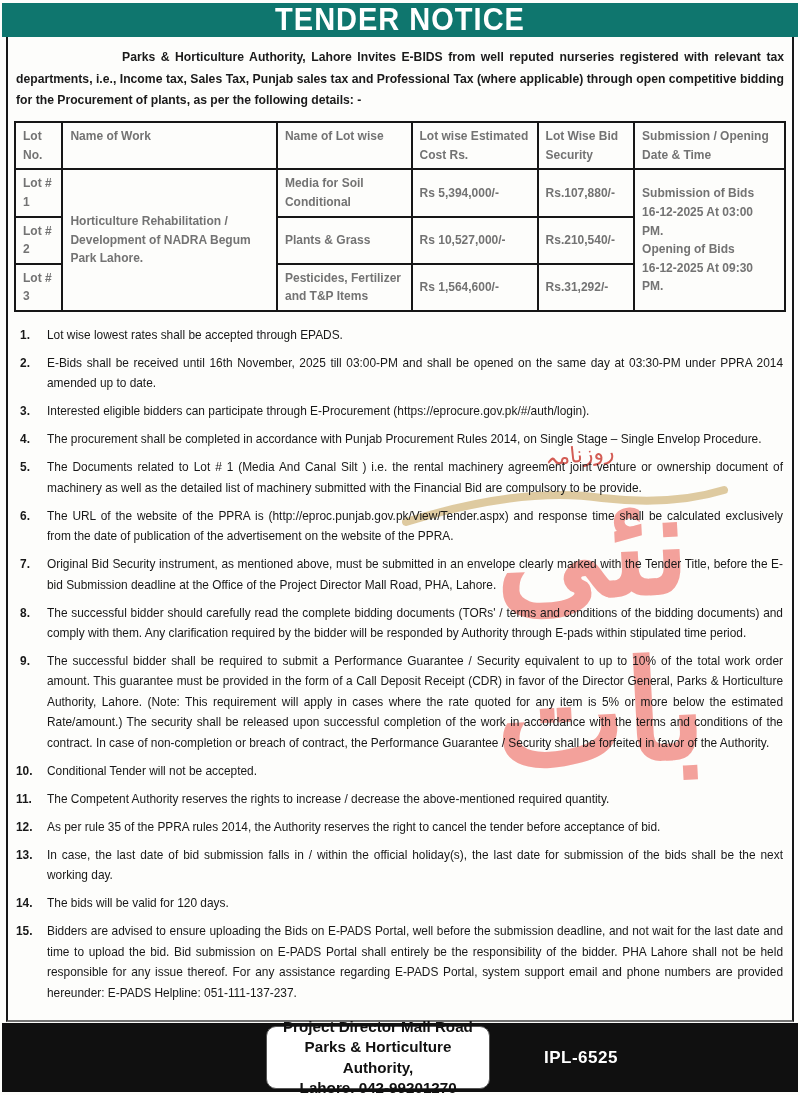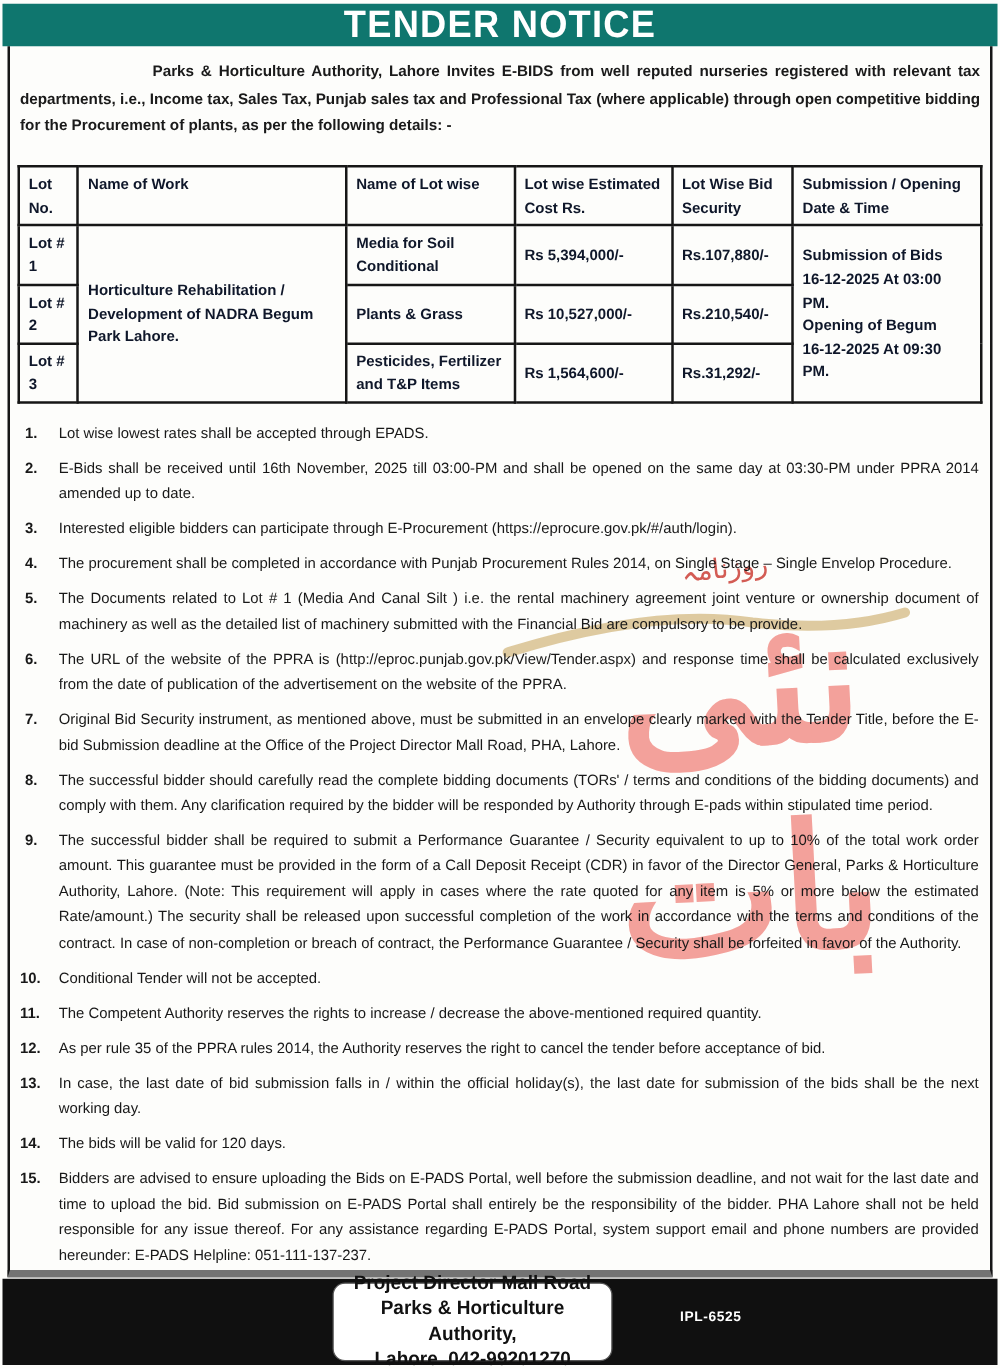--- a/index.html
+++ b/index.html
@@ -18,36 +18,36 @@
   }
   .title-text {
     color:#ffffff; font-size:29px; font-weight:bold; letter-spacing:1px;
     transform:scaleY(1.05);
   }
 
   
   .body-frame {
     position:absolute; top:37px; left:6px; right:6px; bottom:73px;
     border-left:2px solid #161616; border-right:2px solid #161616;
-    border-bottom:6px solid #737373;
+    border-bottom:2px solid #737373;
     padding:8px 6px 0 6px;
   }
 
   .intro {
     position:relative; z-index:2;
     font-size:12.2px; font-weight:bold; line-height:1.78;
     text-indent:106px; text-align:justify; padding:2px 2px 0 2px;
     color:#1a1a1a;
   }
 
   
   table.lots {
     position:relative; z-index:2;
-    width:100%; border-collapse:collapse; margin-top:20px;
-    font-size:12px; font-weight:bold; color:#0f172a;
+    width:100%; border-collapse:collapse; margin-top:9px;
+    font-size:12px; font-weight:bold; color:#737373;
     border:2px solid #161616;
   }
   table.lots th, table.lots td {
     border:2px solid #161616; padding:4px 7px; text-align:left;
     vertical-align:middle; line-height:1.55; background:transparent;
   }
   table.lots th { vertical-align:top; }
   tr.hdr { height:38px; }
   tr.r { height:40px; }
   td.lotno { width:48px; padding-left:4px; padding-right:2px; }
@@ -103,21 +103,21 @@
     background:#ffffff; border-radius:10px; border:1px solid #555;
     display:flex; flex-direction:column; align-items:center; justify-content:center;
     text-align:center;
   }
   .footer-box span {
     display:block; font-size:15.5px; font-weight:bold; color:#111; line-height:1.3;
     transform:scaleX(0.98);
   }
   .ipl-code {
     position:absolute; left:542px; top:25px;
-    color:#ffffff; font-size:11px; font-weight:bold; letter-spacing:0.5px;
+    color:#ffffff; font-size:17px; font-weight:bold; letter-spacing:0.5px;
   }
 </style>
 </head>
 <body>
 
 <div class="page">
 
   <div class="title-bar">
     <span class="title-text">TENDER NOTICE</span>
   </div>
@@ -138,21 +138,21 @@
         </tr>
         <tr class="r">
           <td class="lotno">Lot # 1</td>
           <td class="work" rowspan="3">Horticulture Rehabilitation / Development of NADRA Begum Park Lahore.</td>
           <td class="item">Media for Soil Conditional</td>
           <td class="cost">Rs 5,394,000/-</td>
           <td class="sec">Rs.107,880/-</td>
           <td class="subm" rowspan="3">
             <span>Submission of Bids</span>
             <span>16-12-2025 At 03:00 PM.</span>
-            <span>Opening of Begum</span>
+            <span>Opening of Bids</span>
             <span>16-12-2025 At 09:30 PM.</span>
           </td>
         </tr>
         <tr class="r">
           <td class="lotno">Lot # 2</td>
           <td class="item">Plants &amp; Grass</td>
           <td class="cost">Rs 10,527,000/-</td>
           <td class="sec">Rs.210,540/-</td>
         </tr>
         <tr class="r">

